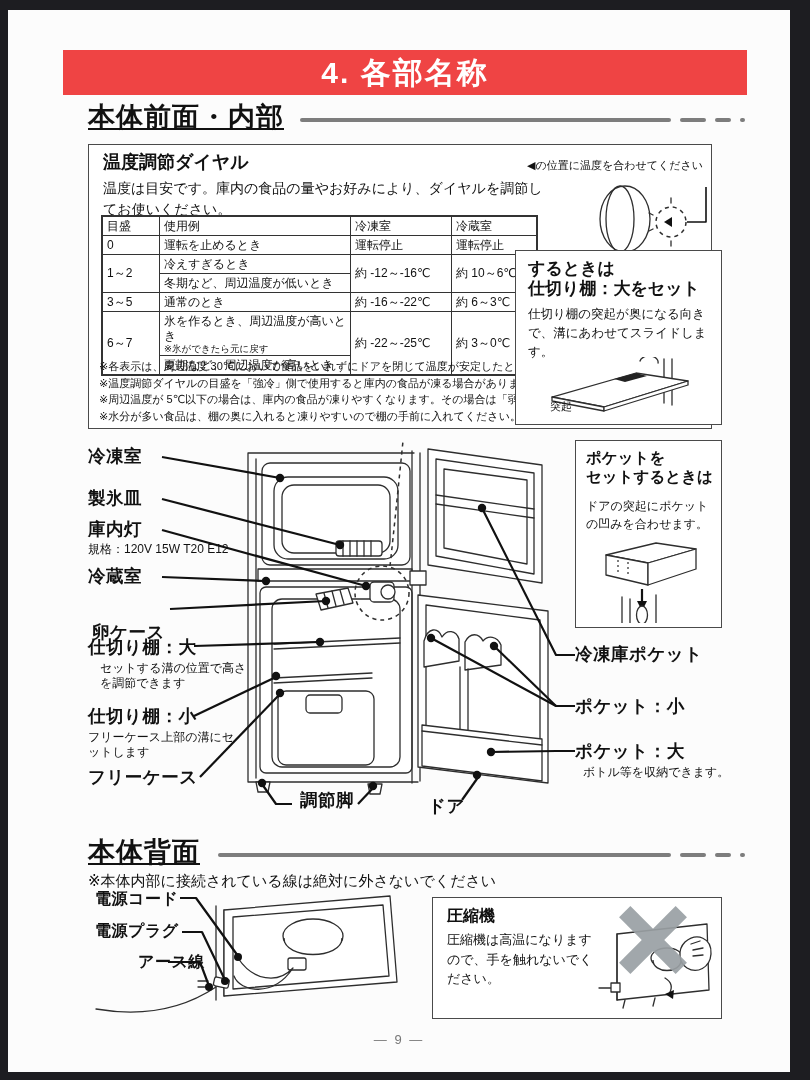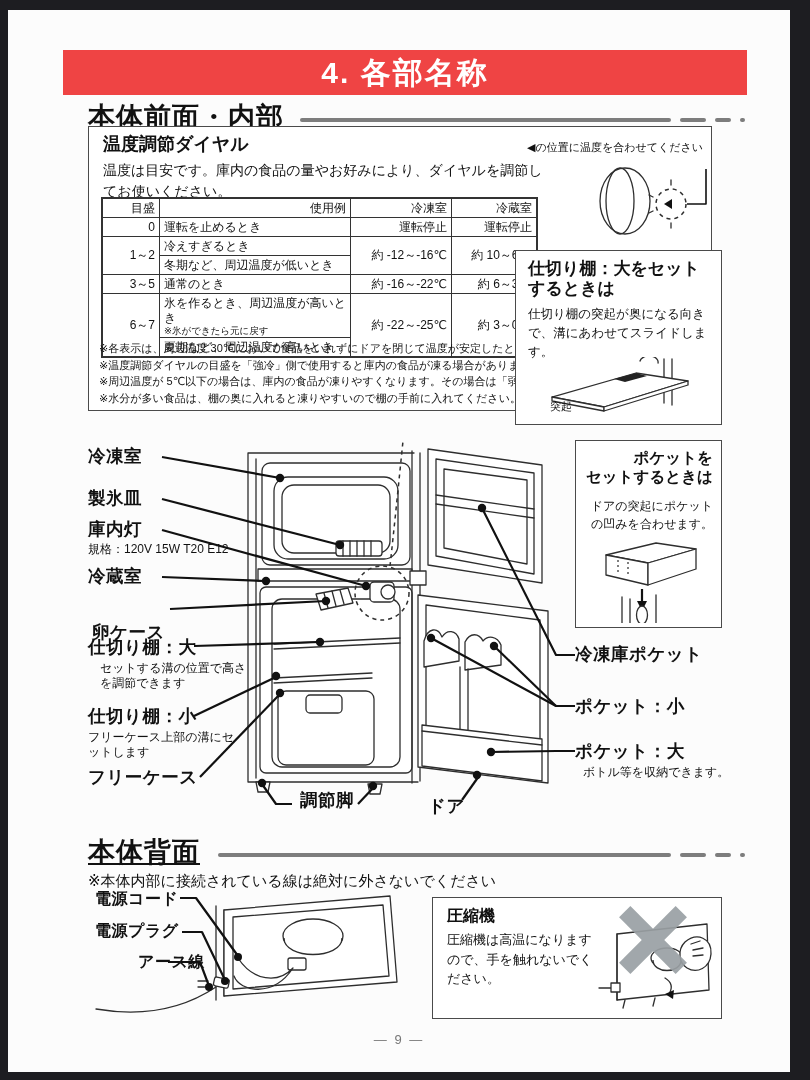--- a/index.html
+++ b/index.html
@@ -26,21 +26,21 @@
   .rule .long{flex:1;}
   .rule .d1{width:26px;} .rule .d2{width:16px;} .rule .d3{width:5px;}
   
   .panel{border:1.5px solid #4a4a4a; background:#fff; box-sizing:border-box;}
   .panel-title{font-weight:bold; font-size:18px; line-height:1.2;}
   .body-text{font-size:13.5px; line-height:1.5; word-break:break-all;}
   
   table.dial-table{border-collapse:collapse; border:2px solid #333; background:#fff;}
   table.dial-table th, table.dial-table td{
     border:1px solid #333; font-size:12px; padding:1.5px 4px; line-height:1.25;
-    text-align:right; white-space:nowrap;
+    text-align:left; white-space:nowrap;
   }
   table.dial-table th{font-weight:normal;}
   table.dial-table td.u{text-align:left; white-space:normal;}
   table.dial-table .mini{font-size:9.5px; line-height:1.1;}
   .notes{font-size:11px; line-height:1.5; word-break:break-all;}
   
   .lbl{font-weight:bold; font-size:17.5px; line-height:1.1; white-space:nowrap; letter-spacing:0.5px;}
   .sublbl{font-size:12px; line-height:1.25; word-break:break-all;}
   .footer{width:100%; text-align:center; color:#777; font-size:13px; letter-spacing:2px;}
   svg{display:block;}
@@ -60,21 +60,21 @@
   </div>
 
   <div class="abs sec-head" style="left:80px; top:93px;">本体前面・内部</div>
   <div class="abs rule" style="left:292px; top:108px; width:445px;">
     <div class="seg long"></div>
     <div class="seg d1"></div>
     <div class="seg d2"></div>
     <div class="seg d3"></div>
   </div>
 
-  <div class="abs panel" style="left:80px; top:116px; width:624px; height:285px;">
+  <div class="abs panel" style="left:80px; top:134px; width:624px; height:285px;">
     <div class="abs panel-title" style="left:14px; top:7px;">温度調節ダイヤル</div>
     <div class="abs body-text" style="left:14px; top:33px; width:452px; font-size:14px;">温度は目安です。庫内の食品の量やお好みにより、ダイヤルを調節してお使いください。</div>
     <div class="abs" style="right:8px; top:13px; font-size:11px;">◀の位置に温度を合わせてください</div>
 
     <svg class="abs" style="left:498px; top:30px;" width="130" height="85" viewBox="0 0 130 85">
       <ellipse class="artw" cx="38" cy="44" rx="25" ry="33"></ellipse>
       <ellipse class="art" cx="33" cy="44" rx="14" ry="33"></ellipse>
       <circle class="dash" cx="84" cy="47" r="15"></circle>
       <polygon class="dot" points="77,47 85,42 85,52"></polygon>
       <path class="art" d="M84,28 v-5 M84,66 v5 M66,40 l-4,-2 M66,54 l-4,2"></path>
@@ -130,37 +130,37 @@
     <div class="abs notes" style="left:10px; top:213px; width:616px;">
       <div>※各表示は、周辺温度 30℃において食品をいれずにドアを閉じて温度が安定したときの値です。</div>
       <div>※温度調節ダイヤルの目盛を「強冷」側で使用すると庫内の食品が凍る場合があります。</div>
       <div>※周辺温度が 5℃以下の場合は、庫内の食品が凍りやすくなります。その場合は「弱冷」に設定してください。</div>
       <div>※水分が多い食品は、棚の奥に入れると凍りやすいので棚の手前に入れてください。</div>
     </div>
   </div>
 
   <div class="abs panel" style="left:507px; top:240px; width:207px; height:175px;">
     <div class="abs panel-title" style="left:12px; top:8px; font-size:17px;">
+      <div>するときは</div>
       <div>仕切り棚：大をセット</div>
-      <div>するときは</div>
     </div>
     <div class="abs body-text" style="left:12px; top:54px; width:183px; font-size:12.5px;">仕切り棚の突起が奥になる向きで、溝にあわせてスライドします。</div>
     <svg class="abs" style="left:28px; top:106px;" width="152" height="56" viewBox="0 0 152 56">
       <path class="art" d="M120,2 V46 M128,2 V48"></path>
       <path class="art" d="M120,26 h-12 v6 h12"></path>
       <path class="art" d="M96,4 a9,6 0 0 1 18,2"></path>
       <polygon class="artw" points="8,40 92,16 144,24 60,50"></polygon>
       <polygon class="artw" points="8,40 60,50 60,54 8,44"></polygon>
       <polygon class="artw" points="60,50 144,24 144,28 60,54"></polygon>
       <polygon points="70,22 92,16 103,19 81,25" fill="#222"></polygon>
     </svg>
     <div class="abs" style="left:34px; top:148px; font-size:11px;">突起</div>
   </div>
 
-  <div class="abs panel" style="left:567px; top:430px; width:147px; height:188px;text-align:right;">
+  <div class="abs panel" style="left:567px; top:430px; width:147px; height:188px;">
     <div class="abs panel-title" style="left:10px; top:8px; font-size:15.5px;">
       <div>ポケットを</div>
       <div>セットするときは</div>
     </div>
     <div class="abs body-text" style="left:10px; top:56px; width:127px; font-size:12px;">ドアの突起にポケットの凹みを合わせます。</div>
     <svg class="abs" style="left:22px; top:98px;" width="105" height="84" viewBox="0 0 105 84">
       <polygon class="artw" points="8,16 58,4 98,10 50,24"></polygon>
       <polygon class="artw" points="8,16 8,36 50,46 50,24"></polygon>
       <polygon class="artw" points="50,46 98,30 98,10 50,24"></polygon>
       <g fill="#555">

